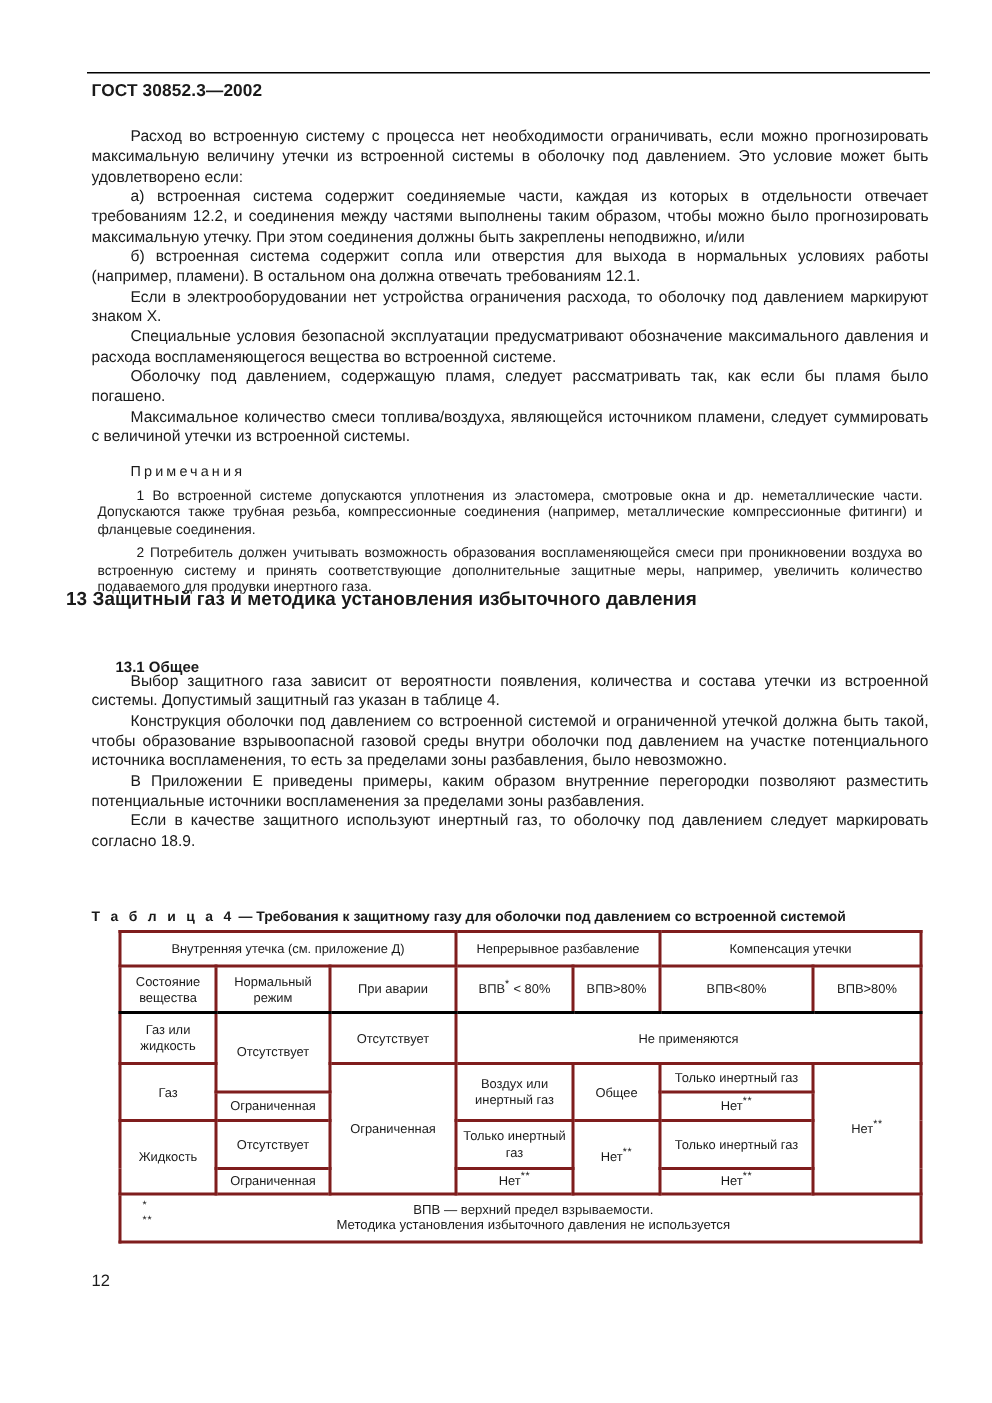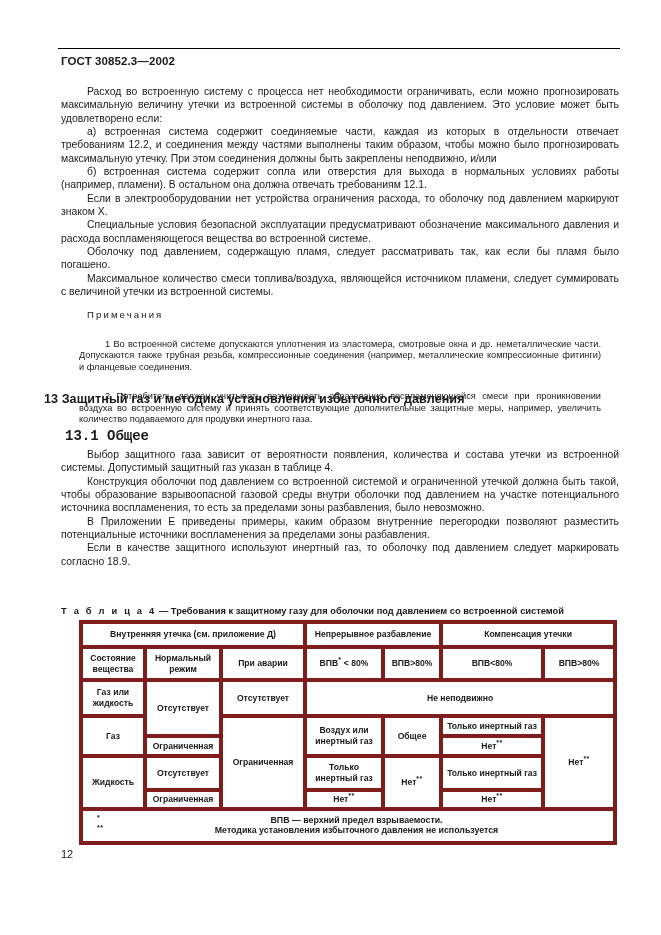--- a/index.html
+++ b/index.html
@@ -62,45 +62,44 @@
 
   
   .notes-title {
     margin: 9px 0 0 0;
     font-size: 9.6px;
     line-height: 13px;
     text-indent: 26px;
     letter-spacing: 2.1px;
   }
   p.note {
-    margin: 18px;
+    margin: 4px;
     font-size: 9.2px;
     line-height: 11.6px;
     text-align: justify;
     text-indent: 26px;
   }
 
   
   h2.clause {
     margin: 0;
     position: absolute;
     left: 44px;
     top: 392px;
     font-size: 12.6px;
     font-weight: bold;
     letter-spacing: 0.05px;
   }
   h3.subclause {
-    margin: 4px;
+    margin: 16px;
     position: absolute;
     left: 61px;
     top: 424px;
-    font-size: 14px;
-    font-weight: bold;
-    font-family: Liberation Mono, monospace;
+    font-size: 10px;
+    font-weight: bold;
   }
   .content2 {
     position: absolute;
     left: 61px;
     top: 448px;
     width: 558px;
   }
 
   
   .table-caption {
@@ -117,25 +116,25 @@
   table.gost {
     position: absolute;
     left: 79px;
     top: 620px;
     width: 534px;
     border-collapse: collapse;
     table-layout: fixed;
     font-size: 8.6px;
   }
   table.gost td, table.gost th {
-    border: 4px solid #7f1d1d;
+    border: 2px solid #7f1d1d;
     padding: 2px 2px;
     text-align: center;
     vertical-align: middle;
-    font-weight: bold;
+    font-weight: normal;
     line-height: 10.6px;
   }
   table.gost .grouphead { height: 17px; }
   table.gost .subhead { height: 25px; }
   table.gost .hdr-thick { border-bottom: 2px solid #000; }
   sup.fn {
     font-size: 7px;
     vertical-align: super;
     line-height: 0;
     letter-spacing: 0.5px;
@@ -226,21 +225,21 @@
         <th class="subhead hdr-thick">ВПВ&lt;80%</th>
         <th class="subhead hdr-thick">ВПВ&gt;80%</th>
       </tr>
     </thead>
     <tbody>
 
       <tr>
         <td style="height:28px">Газ или жидкость</td>
         <td rowspan="2">Отсутствует</td>
         <td>Отсутствует</td>
-        <td colspan="4">Не неподвижно</td>
+        <td colspan="4">Не применяются</td>
       </tr>
 
       <tr>
         <td rowspan="2">Газ</td>
         <td rowspan="4">Ограниченная</td>
         <td rowspan="2" style="height:32px">Воздух или инертный газ</td>
         <td rowspan="2">Общее</td>
         <td>Только инертный газ</td>
         <td rowspan="4"><span>Нет</span><sup class="fn">**</sup></td>
       </tr>

